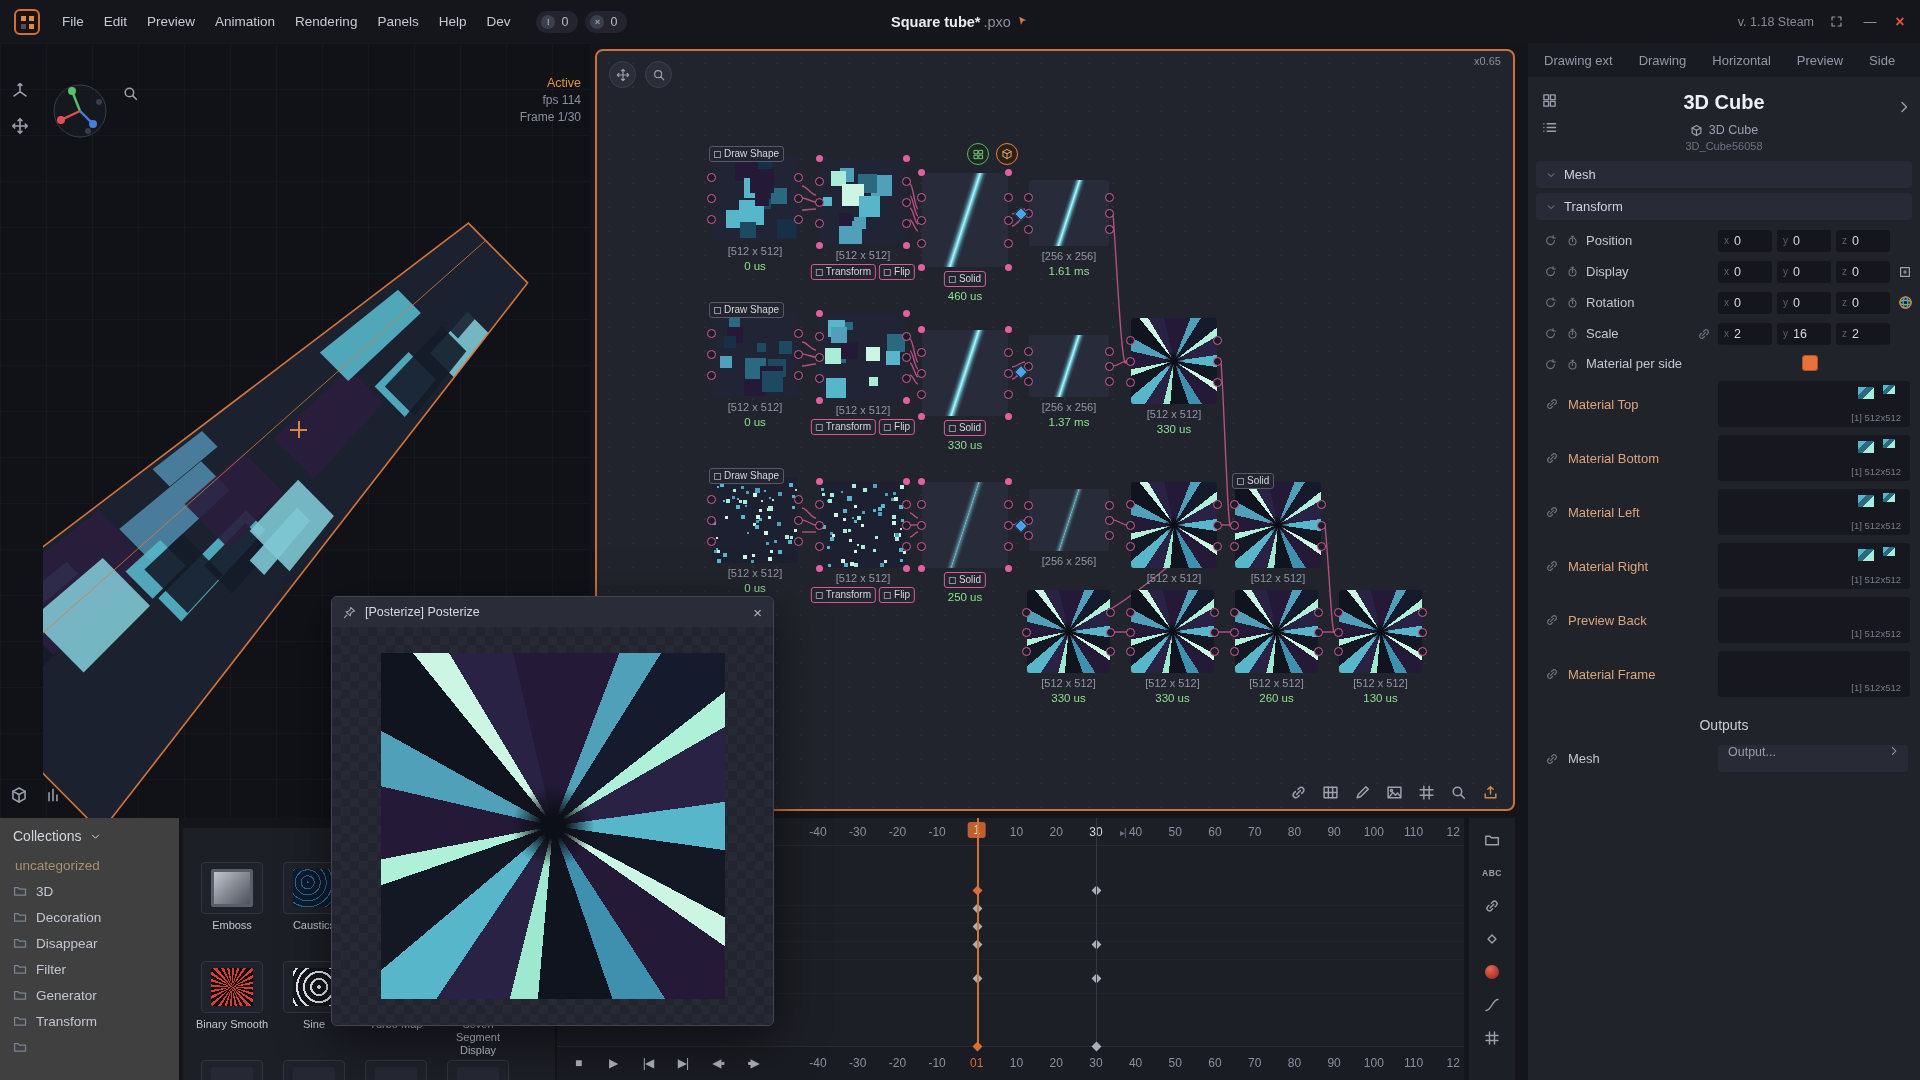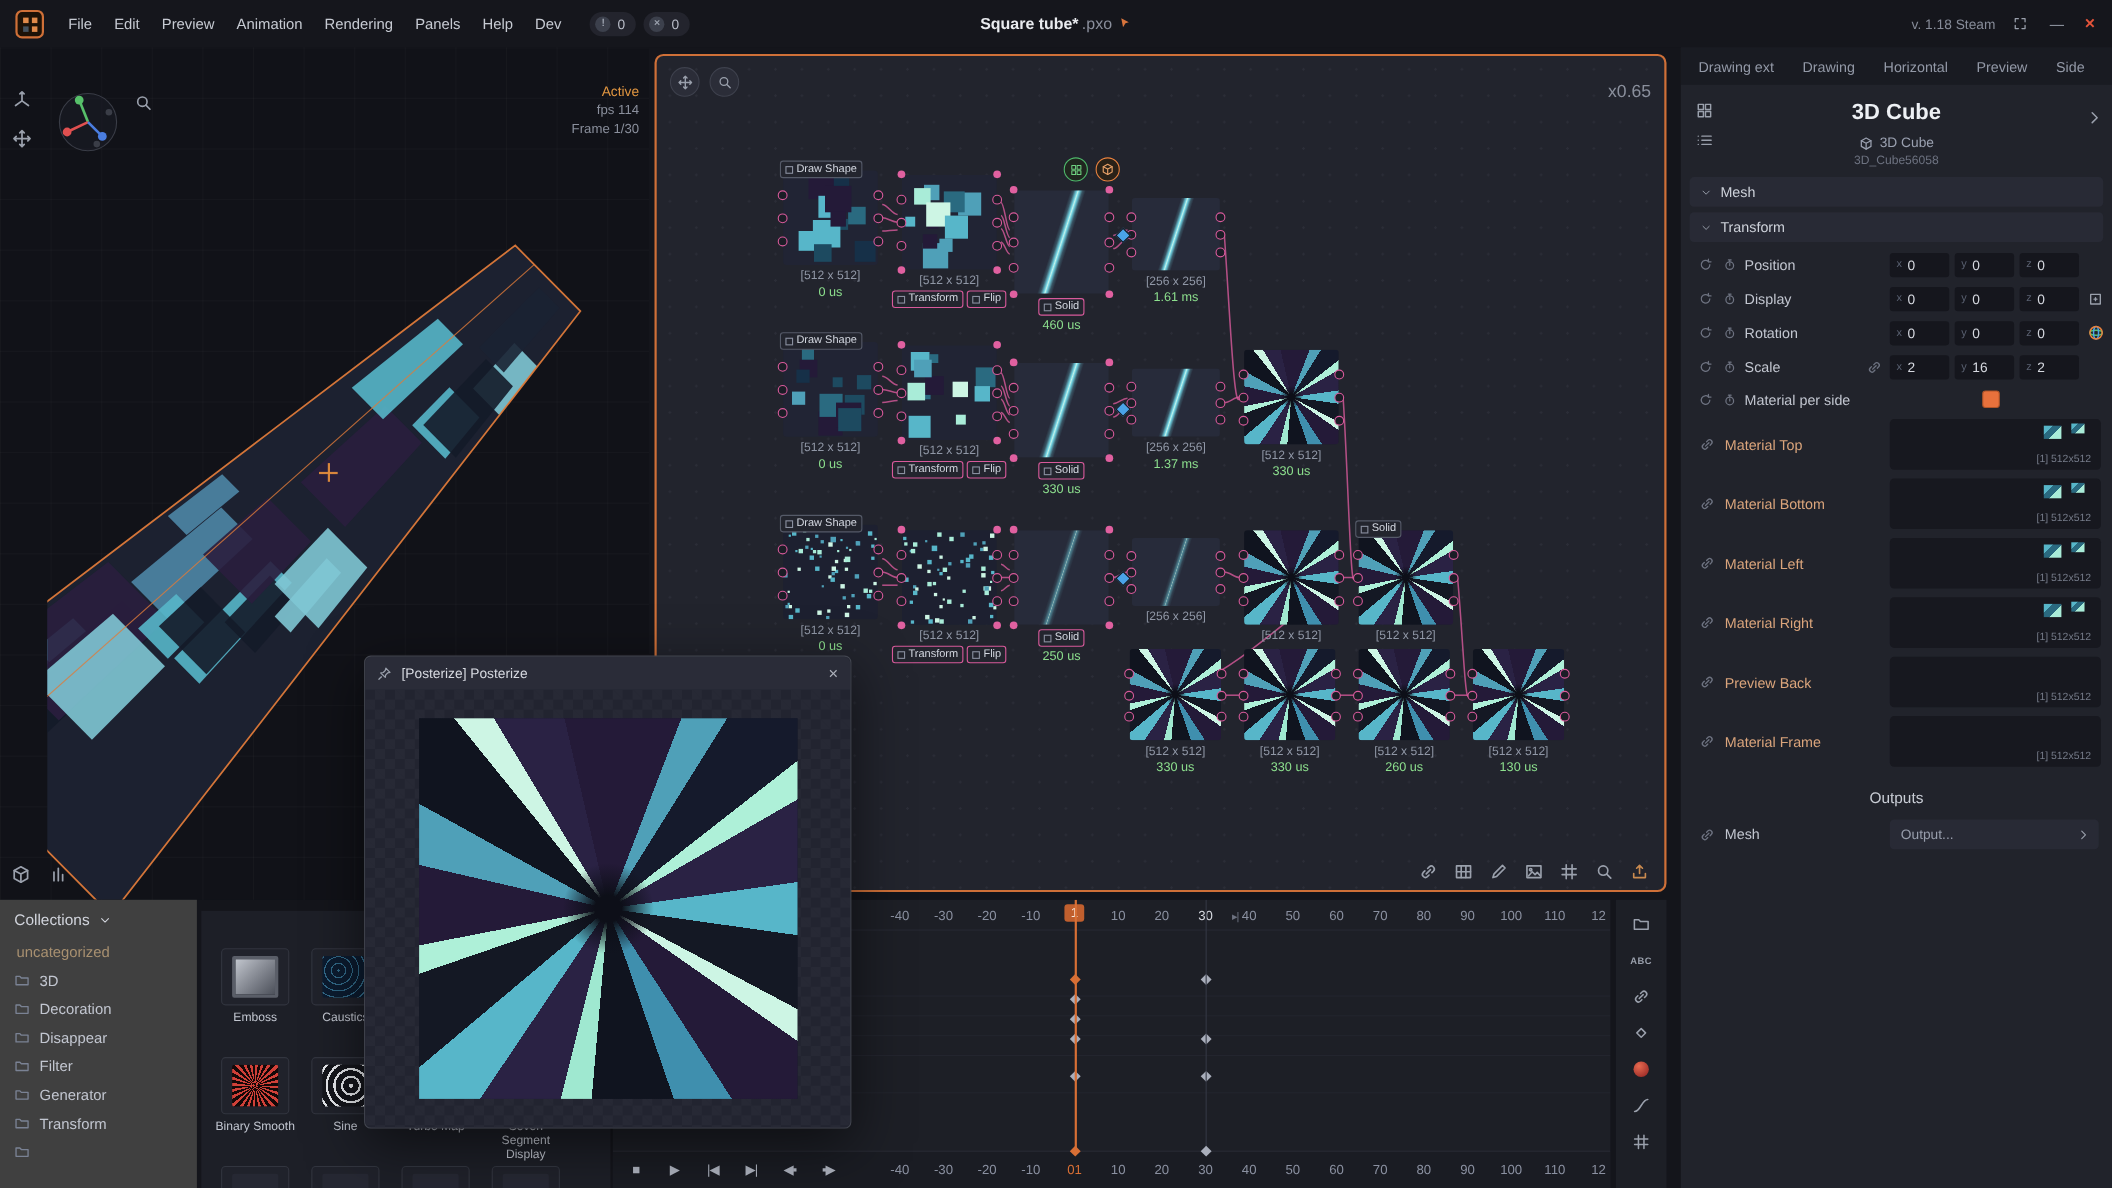--- a/index.html
+++ b/index.html
@@ -42,21 +42,21 @@
   .crosshair{position:absolute;left:290px;top:378px;width:17px;height:17px}
   .crosshair::before,.crosshair::after{content:"";position:absolute;background:rgba(224,140,60,.95)}
   .crosshair::before{left:8px;top:0;width:2px;height:17px}
   .crosshair::after{left:0;top:8px;width:17px;height:2px}
 
   
   .node-editor{position:absolute;left:595px;top:49px;width:920px;height:762px;background:#22242d;border:2px solid #cf7038;border-radius:8px;overflow:hidden;
     background-image:radial-gradient(#2b2d37 1px,transparent 1.3px);background-size:24px 24px;z-index:5}
   .ed-btn{position:absolute;width:27px;height:27px;border-radius:50%;background:#2b2d38;border:1px solid #3e414d;color:#9aa0ac;display:flex;align-items:center;justify-content:center;z-index:6}
   .ed-btn.b1{left:12px;top:10px}.ed-btn.b2{left:48px;top:10px}
-  .zoom-label{position:absolute;right:12px;top:24px;color:#8a8f9c;font-size:16px;z-index:6}
+  .zoom-label{position:absolute;right:12px;top:4px;color:#8a8f9c;font-size:11px;z-index:6}
   #wires-svg{position:absolute;inset:0;width:100%;height:100%}
   #wires-svg path{fill:none;stroke:#d85a9b;stroke-width:1.4;opacity:.8}
   #nodes-layer{position:absolute;inset:0}
   .node{position:absolute;z-index:2}
   .thumb{position:absolute;inset:0;overflow:hidden;border-radius:3px}
   .thumb i{position:absolute}
   .thumb.squares,.thumb.squares2{background:#212434}
   .thumb.specks{background:#1d2030}
   .thumb.line,.thumb.line-faint{background:#272b3a}
   .thumb.line{background-image:linear-gradient(108deg,transparent 44%,rgba(111,208,224,.25) 46.5%,#6fd0e0 49%,#c4f2ea 50%,#6fd0e0 51%,rgba(111,208,224,.25) 53.5%,transparent 56%)}
@@ -94,34 +94,34 @@
   .sec-hdr{margin:5px 8px;background:#282a35;border-radius:4px;height:27px;display:flex;align-items:center;gap:8px;padding:0 10px;font-size:13px;color:#ced2da}
   .sec-hdr .chev{color:#9aa0ac}
   .t-row{display:flex;align-items:center;gap:6px;padding:4.5px 6px 4.5px 14px}
   .mini-ic{color:#6d7280;width:16px;flex:none;display:flex;justify-content:center}
   .t-label{font-size:13px;color:#c2c6d0;flex:1}
   .fields{display:flex;gap:5px}
   .field{width:54px;height:22px;background:#15161d;border-radius:3px;display:flex;align-items:center;padding:0 6px;gap:5px}
   .field i{font-style:normal;font-size:10px;color:#596070}
   .field b{font-weight:normal;font-size:12.5px;color:#d6d9e0}
   .extra-ic{color:#9aa0ac;width:18px;flex:none;display:flex;justify-content:center}
-  .ps-row{display:flex;align-items:center;gap:6px;padding:6px 6px 6px 14px}
+  .ps-row{display:flex;align-items:flex-end;gap:6px;padding:6px 6px 6px 14px}
   .ps-label{font-size:13px;color:#c2c6d0}
   .swatch{width:16px;height:16px;border-radius:3px;border:1px solid #b05428;margin-left:auto;margin-right:96px}
   .m-row{display:flex;align-items:center;padding:4px 10px 4px 16px;gap:8px}
   .m-label{flex:1;font-size:13px;color:#dba57c}
   .m-thumbbox{width:192px;height:46px;background:#17181f;border-radius:4px;position:relative;flex:none}
   .m-meta{position:absolute;right:9px;bottom:4px;font-size:9.5px;color:#767c8a}
   .m-mini{position:absolute;background:linear-gradient(135deg,#57b6c9 30%,#2a6a80 30% 60%,#a9ecd8 60%)}
   .m-mini.m1{right:36px;top:6px;width:16px;height:12px}
   .m-mini.m2{right:15px;top:4px;width:12px;height:9px}
   .outputs-hdr{margin-top:16px;text-align:center;font-size:14px;color:#c9cdd5}
   .out-row{display:flex;align-items:center;gap:8px;padding:12px 12px 0 16px}
   .out-label{font-size:13px;color:#c2c6d0}
-  .out-dd{margin-left:auto;width:190px;height:27px;background:#282a35;border-radius:4px;display:flex;align-items:center;padding:0 8px 0 10px;color:#979dab;font-size:12.5px}
+  .out-dd{margin-left:auto;width:190px;height:27px;background:#282a35;border-radius:4px;display:flex;padding:0 8px 0 10px;color:#979dab;font-size:12.5px}
   .out-dd .dd-chev{margin-left:auto;color:#9aa0ac}
 
   
   .collections{position:absolute;left:0;top:818px;width:179px;height:262px;background:#404040;overflow:hidden;z-index:4}
   .col-hdr{display:flex;align-items:center;gap:9px;padding:10px 13px 8px;font-size:14px;color:#d2d5dd}
   .col-item{display:flex;align-items:center;gap:9px;padding:5.5px 13px;font-size:13.5px;color:#c2c6d0}
   .col-item .ic{color:#7a8294}
   .col-item.special{color:#a89070;padding-left:15px}
 
   

